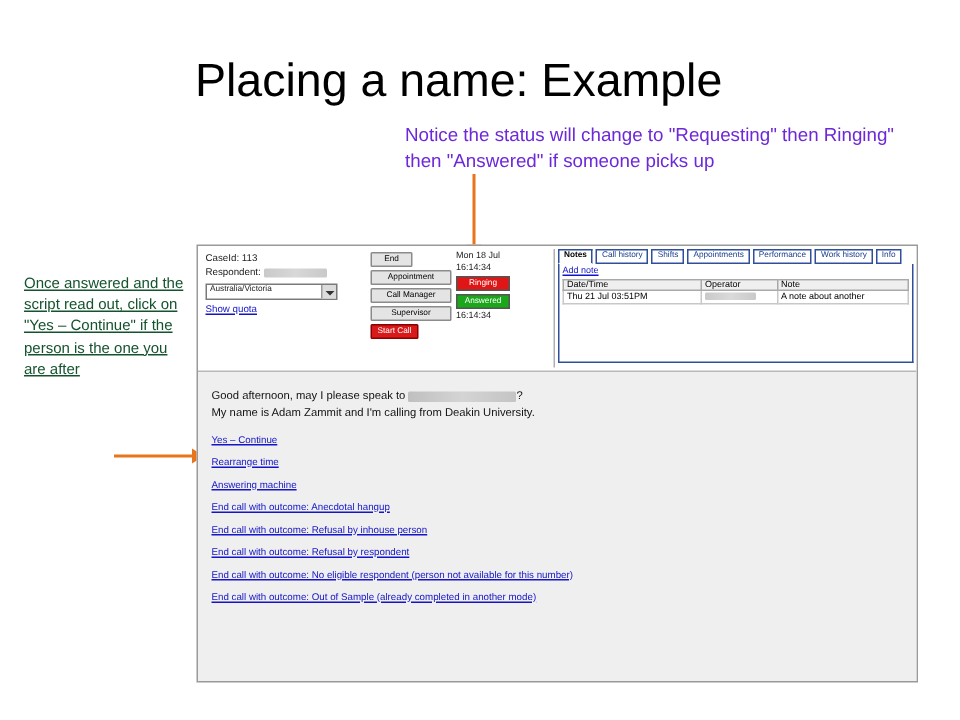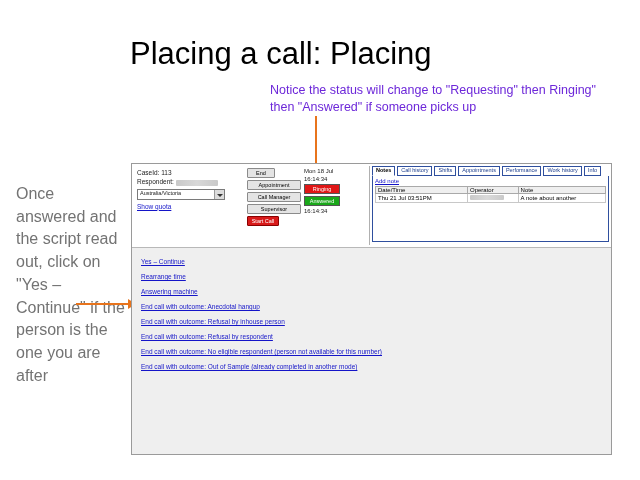--- a/index.html
+++ b/index.html
@@ -36,23 +36,24 @@
     color: #6d28d9;
     line-height: 1.35;
   }
 
   
   .annotation-left {
     position: absolute;
     left: 16px;
     top: 183px;
     width: 112px;
-    font-size: 16px;
-    color: #737373;
+    font-size: 10px;
+    color: #14532d;
     line-height: 1.42;
+    text-decoration: underline;
   }
 
   
   .arrow {
     position: absolute;
   }
   .arrow-vert {
     left: 315px;
     top: 116px;
     width: 2px;
@@ -324,21 +325,21 @@
     text-decoration: underline;
     font-size: 6.5px;
     margin-bottom: 8px;
     cursor: pointer;
   }
   .opt-link.first { color:#1414c8; }
 </style>
 </head>
 <body>
 
-<div class="slide-title">Placing a call: Placing</div>
+<div class="slide-title">Placing a name: Example</div>
 
 <div class="annotation-top">Notice the status will change to "Requesting" then Ringing" then "Answered" if someone picks up</div>
 <div class="annotation-left">Once answered and the script read out, click on "Yes – Continue" if the person is the one you are after</div>
 
 <div class="arrow arrow-vert"></div>
 <div class="arrow arrow-horiz"></div>
 
 <div class="app-window">
 
   <div class="top-panel">
@@ -397,20 +398,25 @@
               <td><span class="cell-blur"></span></td>
               <td>A note about another</td>
             </tr>
           </tbody>
         </table>
       </div>
     </div>
   </div>
 
   <div class="script-area">
+    <div class="script-text">
+      <span>Good afternoon, may I please speak to </span><span class="redact"></span><span>?</span>
+      <br>
+      <span>My name is Adam Zammit and I'm calling from Deakin University.</span>
+    </div>
 
     <span class="opt-link first">Yes – Continue</span>
     <span class="opt-link">Rearrange time</span>
     <span class="opt-link">Answering machine</span>
     <span class="opt-link">End call with outcome: Anecdotal hangup</span>
     <span class="opt-link">End call with outcome: Refusal by inhouse person</span>
     <span class="opt-link">End call with outcome: Refusal by respondent</span>
     <span class="opt-link">End call with outcome: No eligible respondent (person not available for this number)</span>
     <span class="opt-link">End call with outcome: Out of Sample (already completed in another mode)</span>
   </div>

